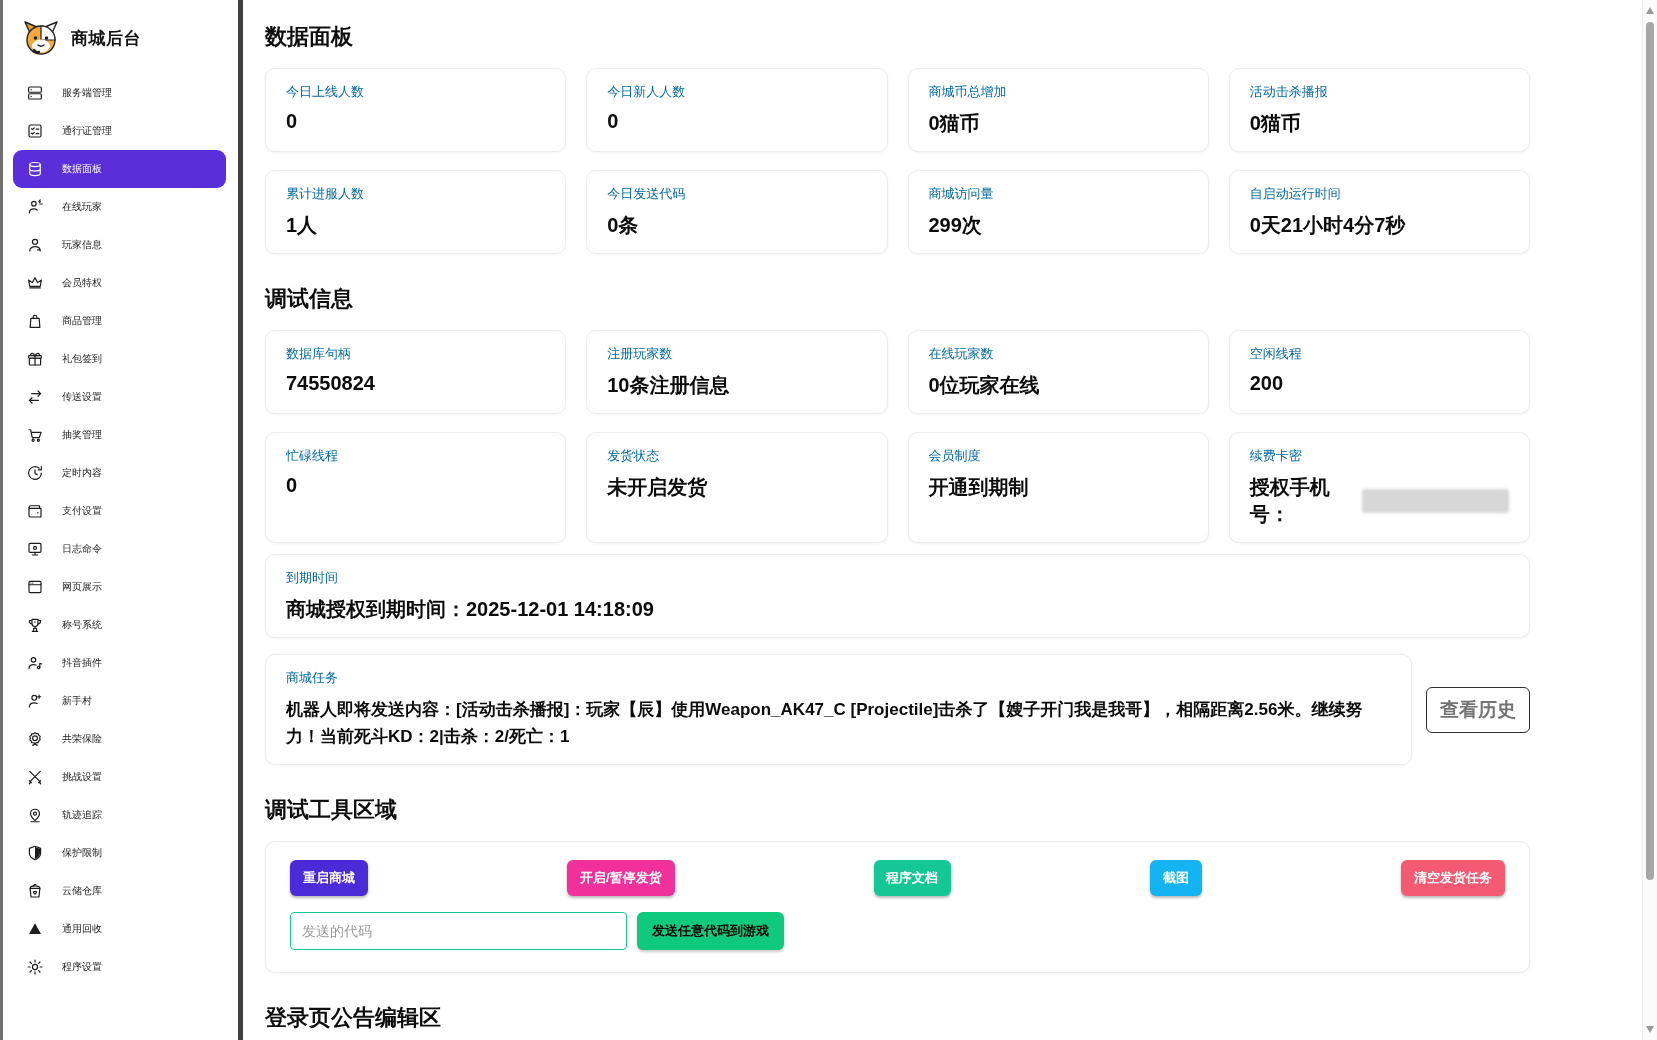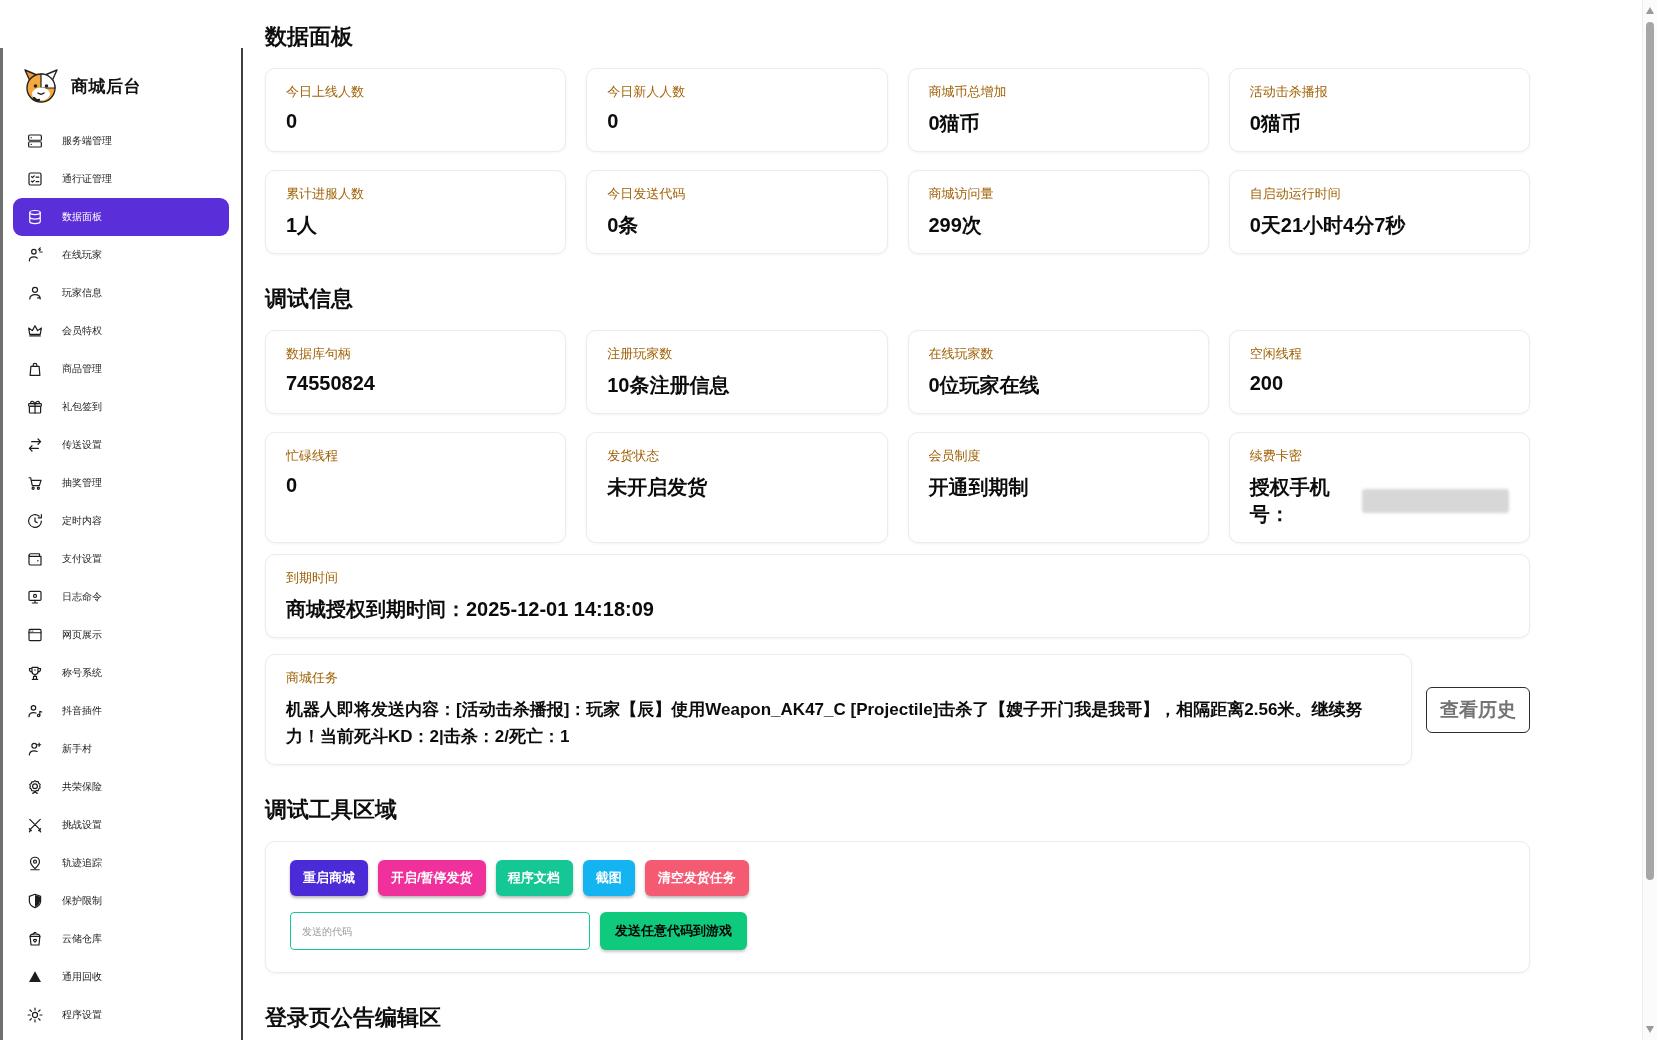--- a/index.html
+++ b/index.html
@@ -6,22 +6,22 @@
   body{
     width:1657px;height:1040px;overflow:hidden;
     font-family:"Liberation Sans","DejaVu Sans",sans-serif;
     background:#fff;color:#111;
   }
   .app{display:flex;width:1657px;height:1040px;}
 
   
   .sidebar{
     width:243px;min-width:243px;box-sizing:border-box;
-    background:#fff;border-right:2px solid #404040;border-left:3px solid #6f6f6f;
-    padding:12px 12px 0 10px;overflow:hidden;margin-top:48px;
+    background:#fff;border-right:5px solid #404040;border-left:3px solid #6f6f6f;
+    padding:12px 12px 0 10px;overflow:hidden;
   }
   .logo-row{display:flex;align-items:center;gap:10px;padding:6px 8px 16px 8px;}
   .logo-badge{width:40px;height:40px;display:block;}
   .app-title{font-size:17px;font-weight:bold;color:#121212;letter-spacing:.5px;}
   .menu-item{
     display:flex;align-items:center;gap:18px;height:38px;padding:0 13px;
     border-radius:9px;font-size:10px;color:#1d1d1d;cursor:pointer;white-space:nowrap;
   }
   .menu-item.active{background:#5a2ed8;color:#fff;}
   .mi-icon{width:18px;height:18px;display:flex;align-items:center;justify-content:center;}
@@ -32,43 +32,43 @@
   
   .content{flex:1;box-sizing:border-box;padding:22px 112px 0 22px;overflow:hidden;position:relative;}
   .section-title{font-size:22px;font-weight:bold;color:#0e0e0e;margin:0 0 16px 0;}
   .mt{margin-top:30px;}
   .grid{display:grid;grid-template-columns:repeat(4,1fr);gap:18px 20px;}
   .card{
     background:#fff;border:1px solid #ececec;border-radius:10px;
     box-shadow:0 1px 3px rgba(0,0,0,.05);padding:14px 20px;box-sizing:border-box;
   }
   .stat-card{min-height:84px;}
-  .card .label{font-size:13px;color:#a16207;margin-bottom:9px;}
+  .card .label{font-size:13px;color:#0369a1;margin-bottom:9px;}
   .card .value{font-size:20px;font-weight:bold;color:#0c0c0c;display:flex;align-items:center;gap:8px;}
   .masked-block{display:inline-block;width:168px;height:24px;background:#d7d7d7;
     border-radius:3px;filter:blur(1.5px);}
   .wide-card{margin-top:11px;min-height:82px;}
   .task-row{margin-top:16px;display:flex;align-items:center;gap:14px;}
   .task-card{flex:1;min-height:104px;}
   .task-card .value{font-size:17px;line-height:1.6;display:block;}
   .history-btn{
     background:#fff;border:1.5px solid #2c2c2c;border-radius:6px;color:#737373;
     font-size:19px;font-weight:bold;padding:9px 13px;white-space:nowrap;cursor:pointer;
     font-family:inherit;
   }
   .tools-card{margin-top:16px;padding:18px 24px 22px 24px;}
-  .btn-row{display:flex;gap:10px;}
+  .btn-row{display:flex;gap:10px;justify-content:space-between;}
   .tool-btn{
     border:none;border-radius:6px;color:#fff;font-size:13px;font-weight:bold;
     padding:9px 13px;cursor:pointer;box-shadow:0 2px 3px rgba(0,0,0,.28);font-family:inherit;
   }
   .send-row{margin-top:16px;display:flex;gap:10px;align-items:stretch;}
   .code-input{
-    width:300px;height:38px;box-sizing:border-box;border:1.5px solid #15c795;border-radius:4px;
-    padding:0 11px;font-size:10px;color:#333;outline:none;font-family:inherit;
+    width:337px;height:38px;box-sizing:border-box;border:1.5px solid #15c795;border-radius:4px;
+    padding:0 11px;font-size:14px;color:#333;outline:none;font-family:inherit;
   }
   .code-input::placeholder{color:#9a9a9a;}
   .send-btn{
     border:none;border-radius:6px;color:#000000;font-size:13px;font-weight:bold;
     padding:0 15px;cursor:pointer;box-shadow:0 2px 3px rgba(0,0,0,.22);font-family:inherit;
   }
 
   
   .scrollbar{
     width:14px;min-width:14px;background:#fbfbfb;border-left:1px solid #ededed;

